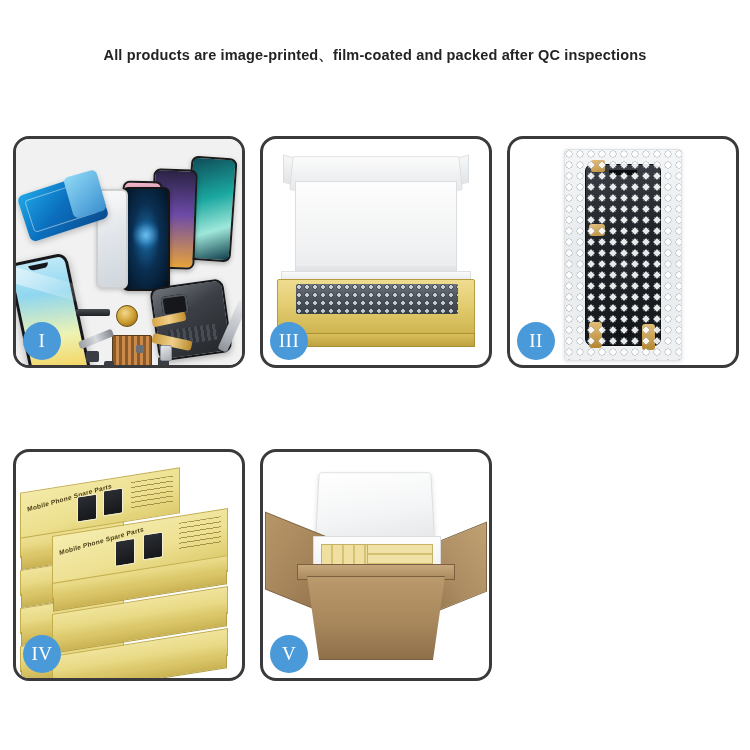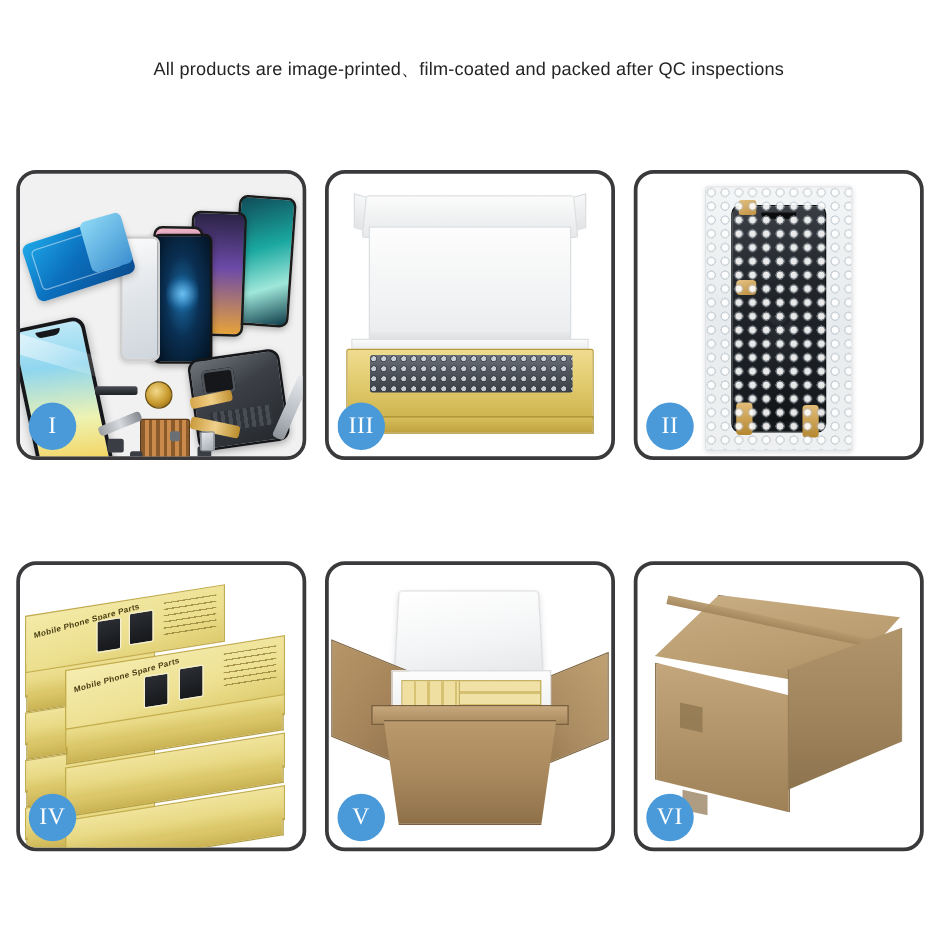--- a/index.html
+++ b/index.html
@@ -31,21 +31,21 @@
     font-size: 34px;
     font-weight: 700;
     letter-spacing: 1.4px;
     color: #1a1a1a;
     line-height: 40px;
     white-space: nowrap;
   }
   .subtitle {
     margin-top: 8px;
     font-size: 14.5px;
-    font-weight: 400;
+    font-weight: 700;
     color: #242424;
     letter-spacing: 0.15px;
     white-space: nowrap;
   }
 
   
   .grid {
     position: absolute;
     top: 136px;
     left: 13px;
@@ -661,26 +661,15 @@
         <div class="p5-flapR"></div>
         <div class="p5-foam"></div>
         <div class="p5-contents"></div>
         <div class="p5-contents2"></div>
         <div class="p5-rim"></div>
         <div class="p5-body"></div>
       </div>
       <div class="badge">V</div>
     </div>
 
-    <div class="panel">
-      <div class="panel-stage">
-        <div class="p6-top"></div>
-        <div class="p6-seam"></div>
-        <div class="p6-left"></div>
-        <div class="p6-right"></div>
-        <div class="p6-tape1"></div>
-        <div class="p6-tape2"></div>
-      </div>
-      <div class="badge">VI</div>
-    </div>
 
   </div>
 </div>
 
 </body></html>

